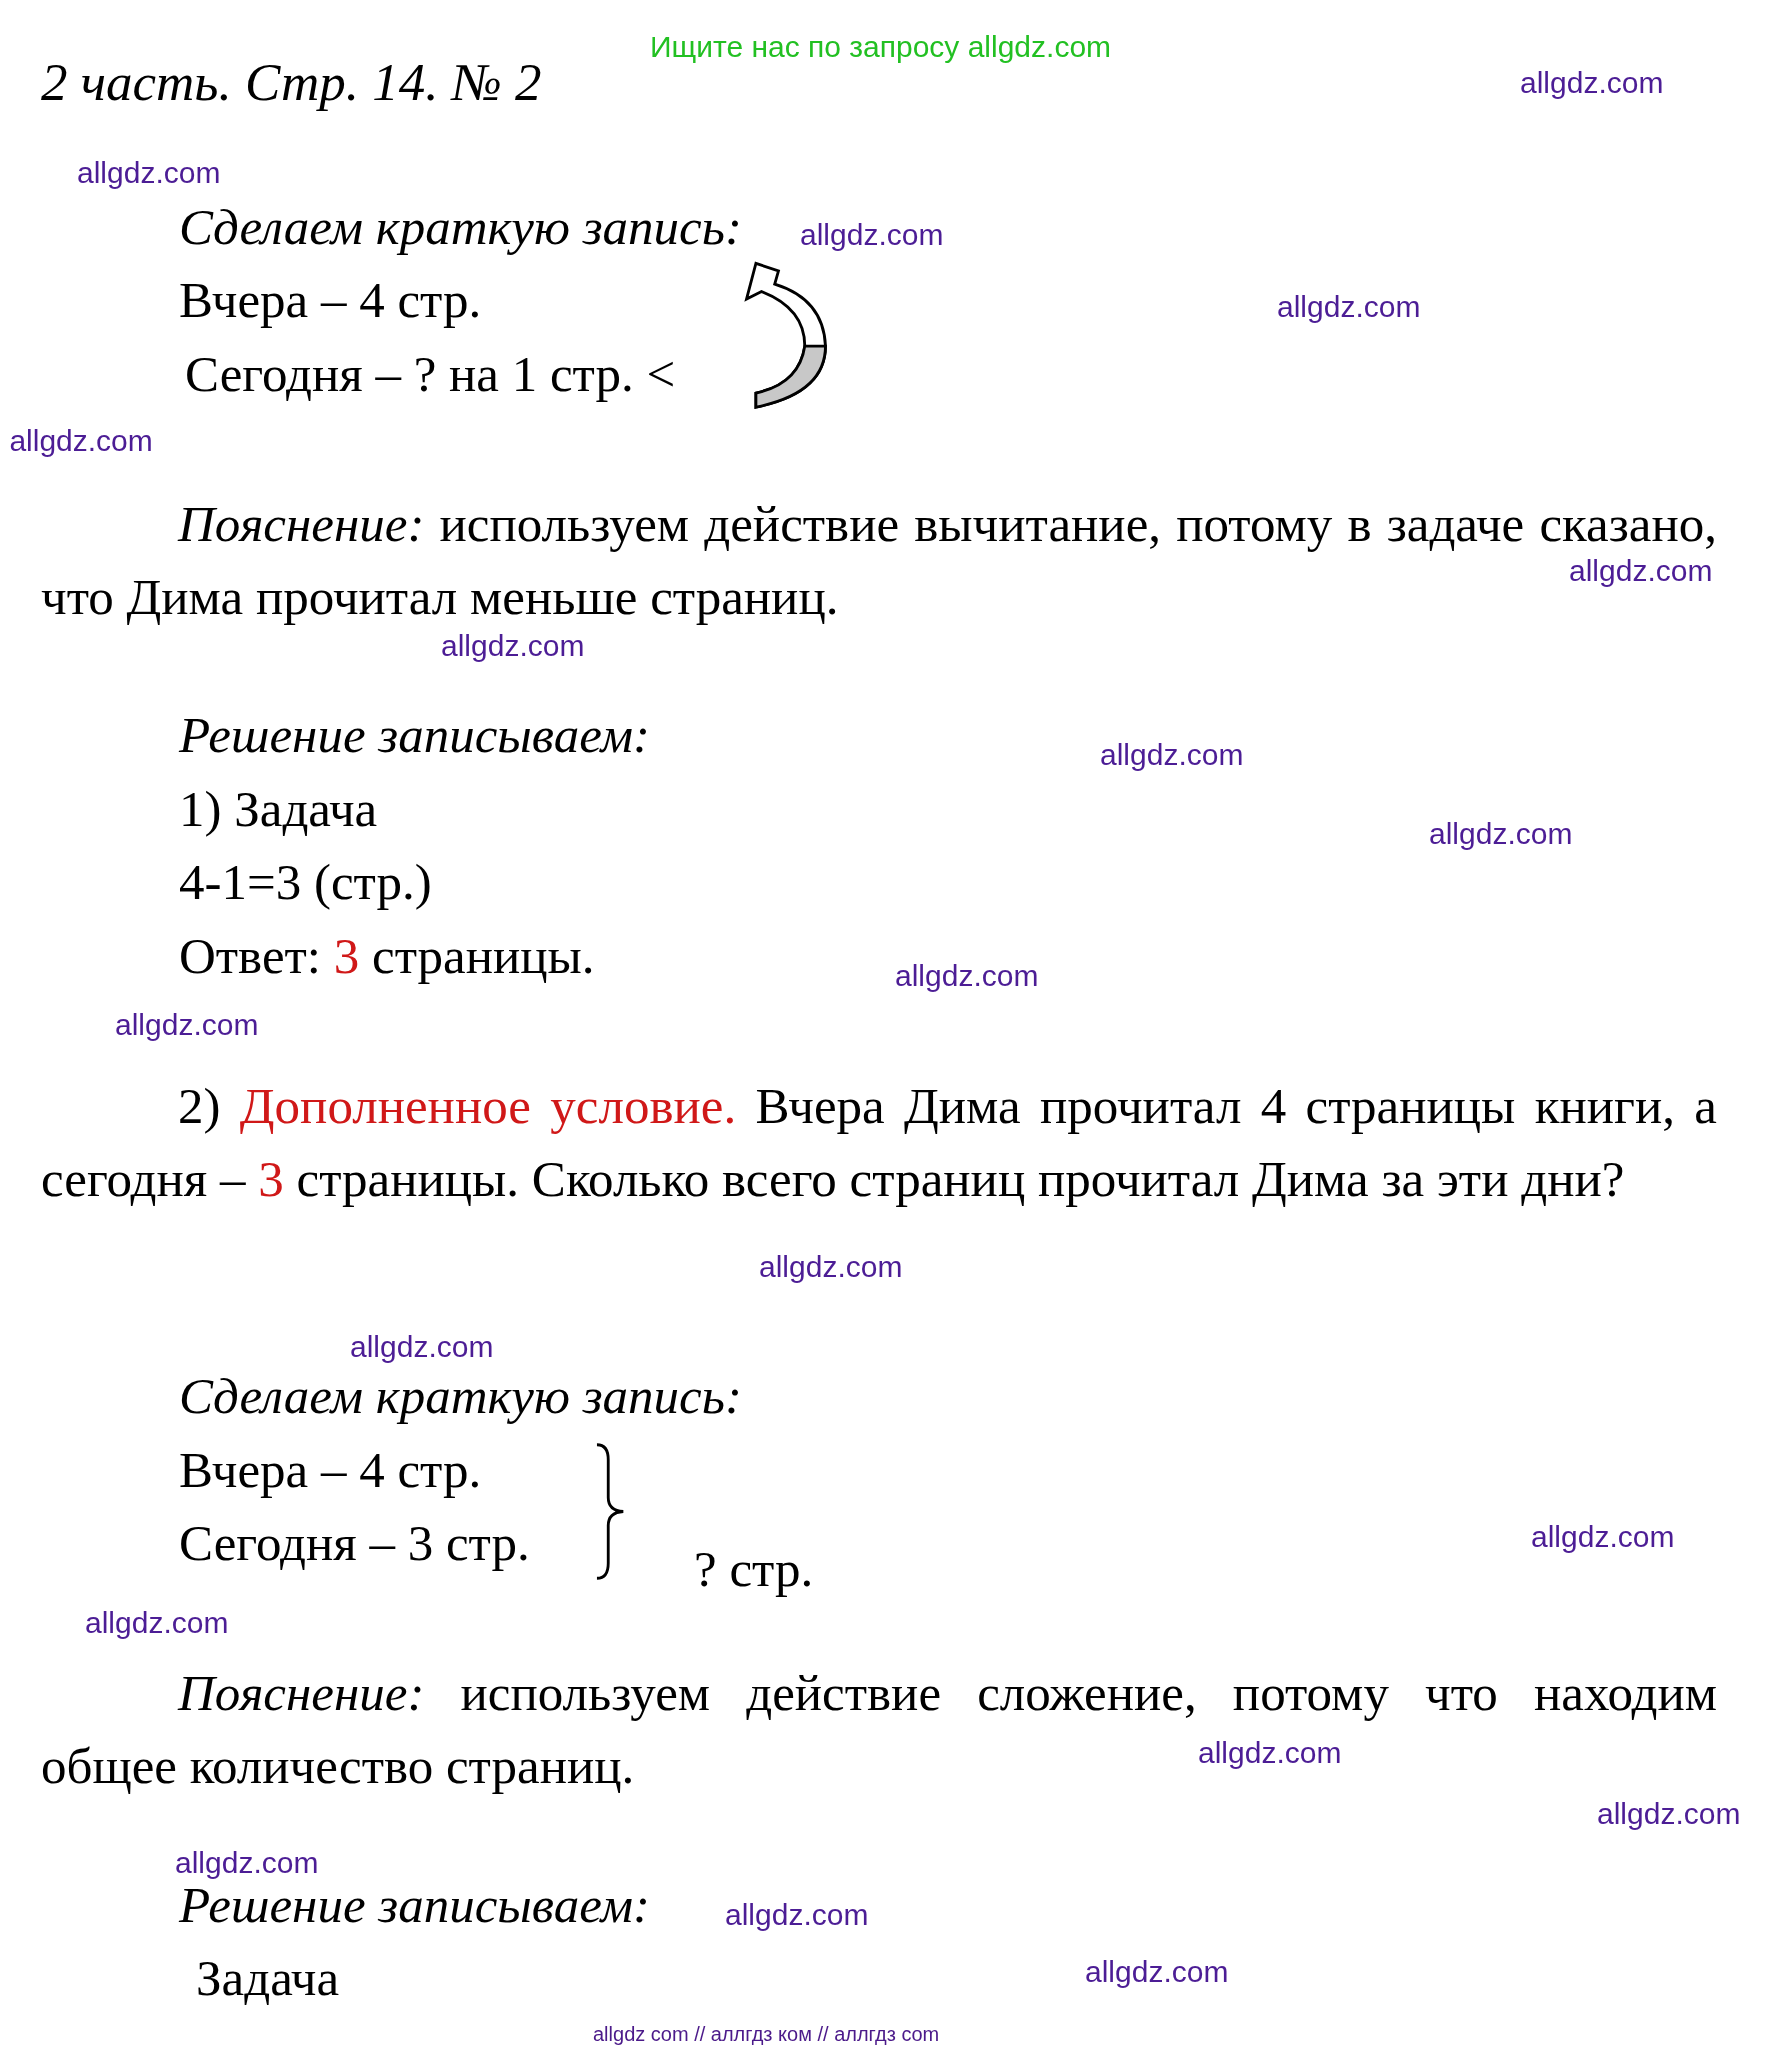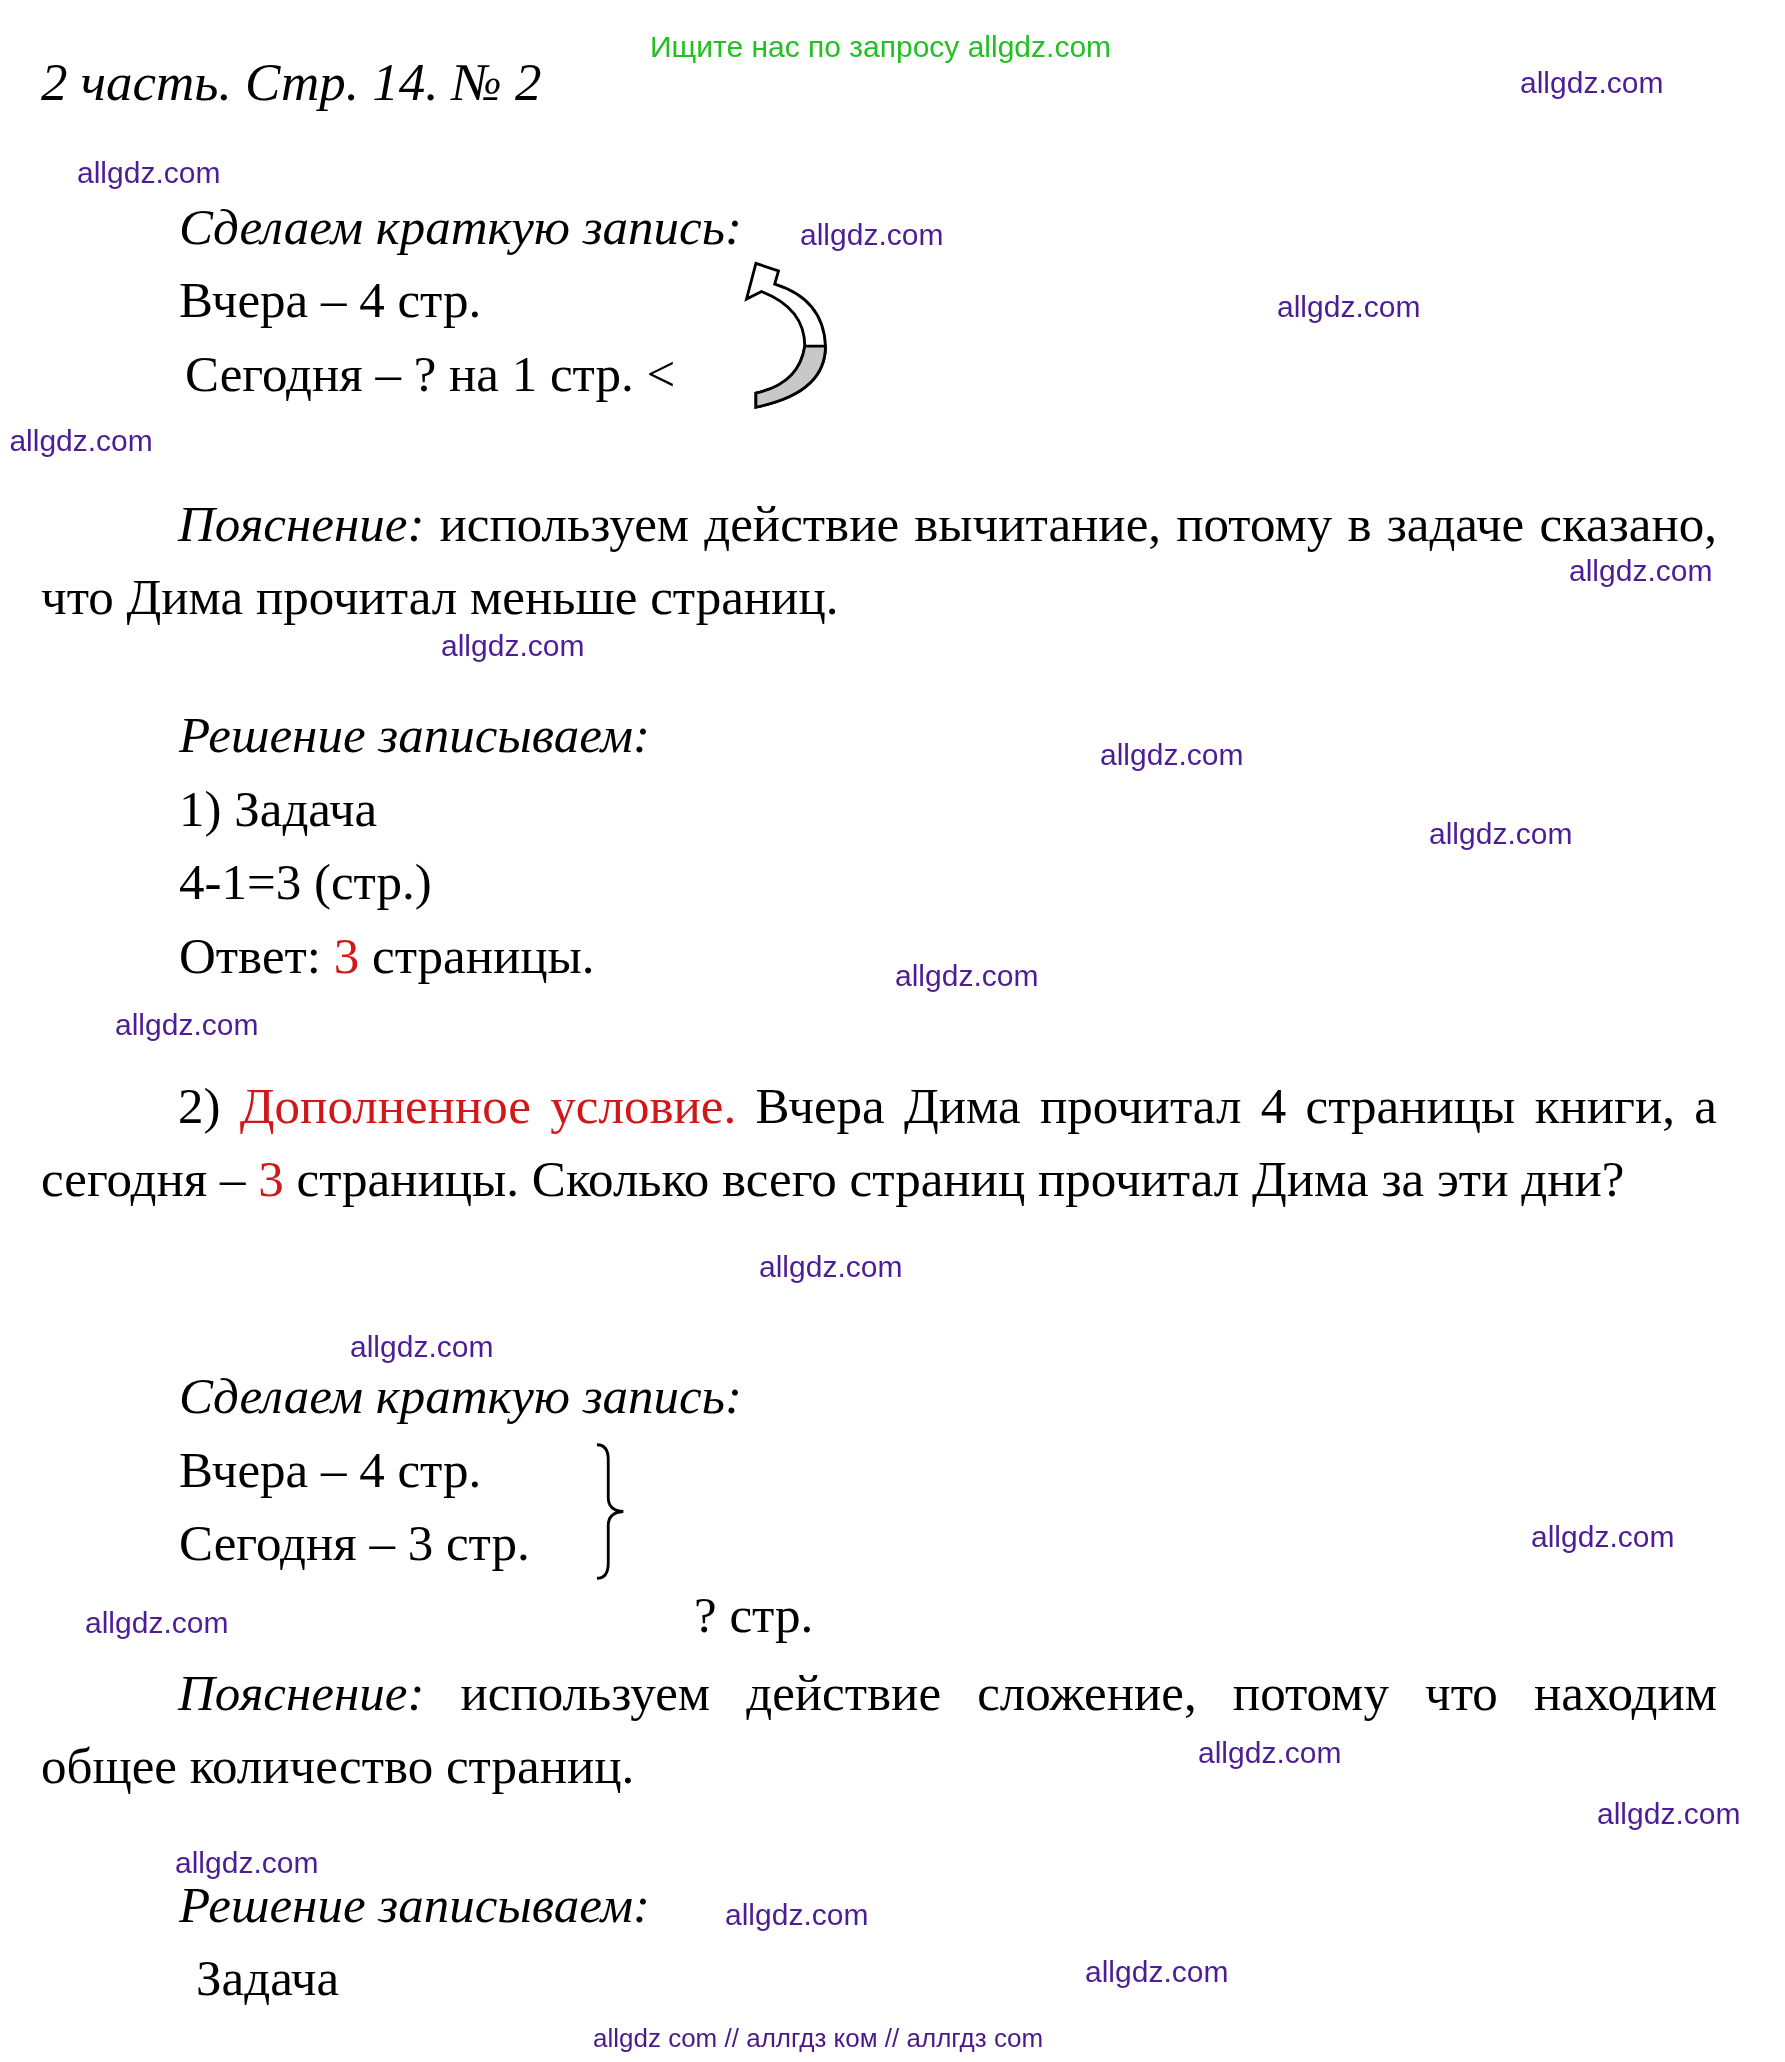--- a/index.html
+++ b/index.html
@@ -1,20 +1,20 @@
 <!DOCTYPE html>
 <html style="font-size:15px"><head>
 <meta charset="utf-8">
 <style>
   html, body { margin:0; padding:0; background:#fff; }
   body { width:1785px; height:2062px; position:relative; overflow:hidden; font-family:"Liberation Serif", serif; color:#000; }
   .abs { position:absolute; white-space:nowrap; }
   .wm { position:absolute; font-family:"Liberation Sans", sans-serif; font-size:30px; color:#4c1d95; white-space:nowrap; }
   .top-banner { font-family:"Liberation Sans", sans-serif; font-size:30px; color:#22c022; }
-  .footer-banner { font-family:"Liberation Sans", sans-serif; font-size:26px; color:#4b1a8a; }
+  .footer-banner { font-family:"Liberation Sans", sans-serif; font-size:20px; color:#4b1a8a; }
   .title { font-size:53px; }
   .big { font-size:51px; }
   .it { font-style:italic; }
   .red { color:#d01818; }
   .para { position:absolute; left:41px; width:1676px; font-size:51px; line-height:73px; text-align:justify; }
   .para .indent { display:inline-block; width:137px; }
 </style>
 </head>
 <body>
 
@@ -52,21 +52,21 @@
   <span class="red">3</span>
   <span>страницы. Сколько всего страниц прочитал Дима за эти дни?</span>
 </div>
 
 <div class="abs big it" style="left:179px; top:1367px;">Сделаем краткую запись:</div>
 <div class="abs big" style="left:179px; top:1441px;">Вчера  – 4 стр.</div>
 <div class="abs big" style="left:179px; top:1514px;">Сегодня  – 3 стр.</div>
 <svg style="position:absolute; left:593px; top:1441px;" width="38" height="141" viewBox="0 0 40 150">
   <path d="M4 4 Q16 4 16 20 L16 60 Q16 74 32 75 Q16 76 16 90 L16 130 Q16 146 4 146" fill="none" stroke="#000" stroke-width="3"></path>
 </svg>
-<div class="abs big" style="left:694px; top:1586px;">? стр.</div>
+<div class="abs big" style="left:694px; top:1540px;">? стр.</div>
 
 <div class="para" style="top:1657px;">
   <span class="indent"></span><span class="it">Пояснение:</span>
   <span>используем действие сложение, потому что находим общее количество страниц.</span>
 </div>
 
 <div class="abs big it" style="left:179px; top:1876px;">Решение записываем:</div>
 <div class="abs big" style="left:168px; top:1949px;margin-left:28px;">Задача</div>
 
 <div class="wm" style="left:1520px; top:66px;">allgdz.com</div>

